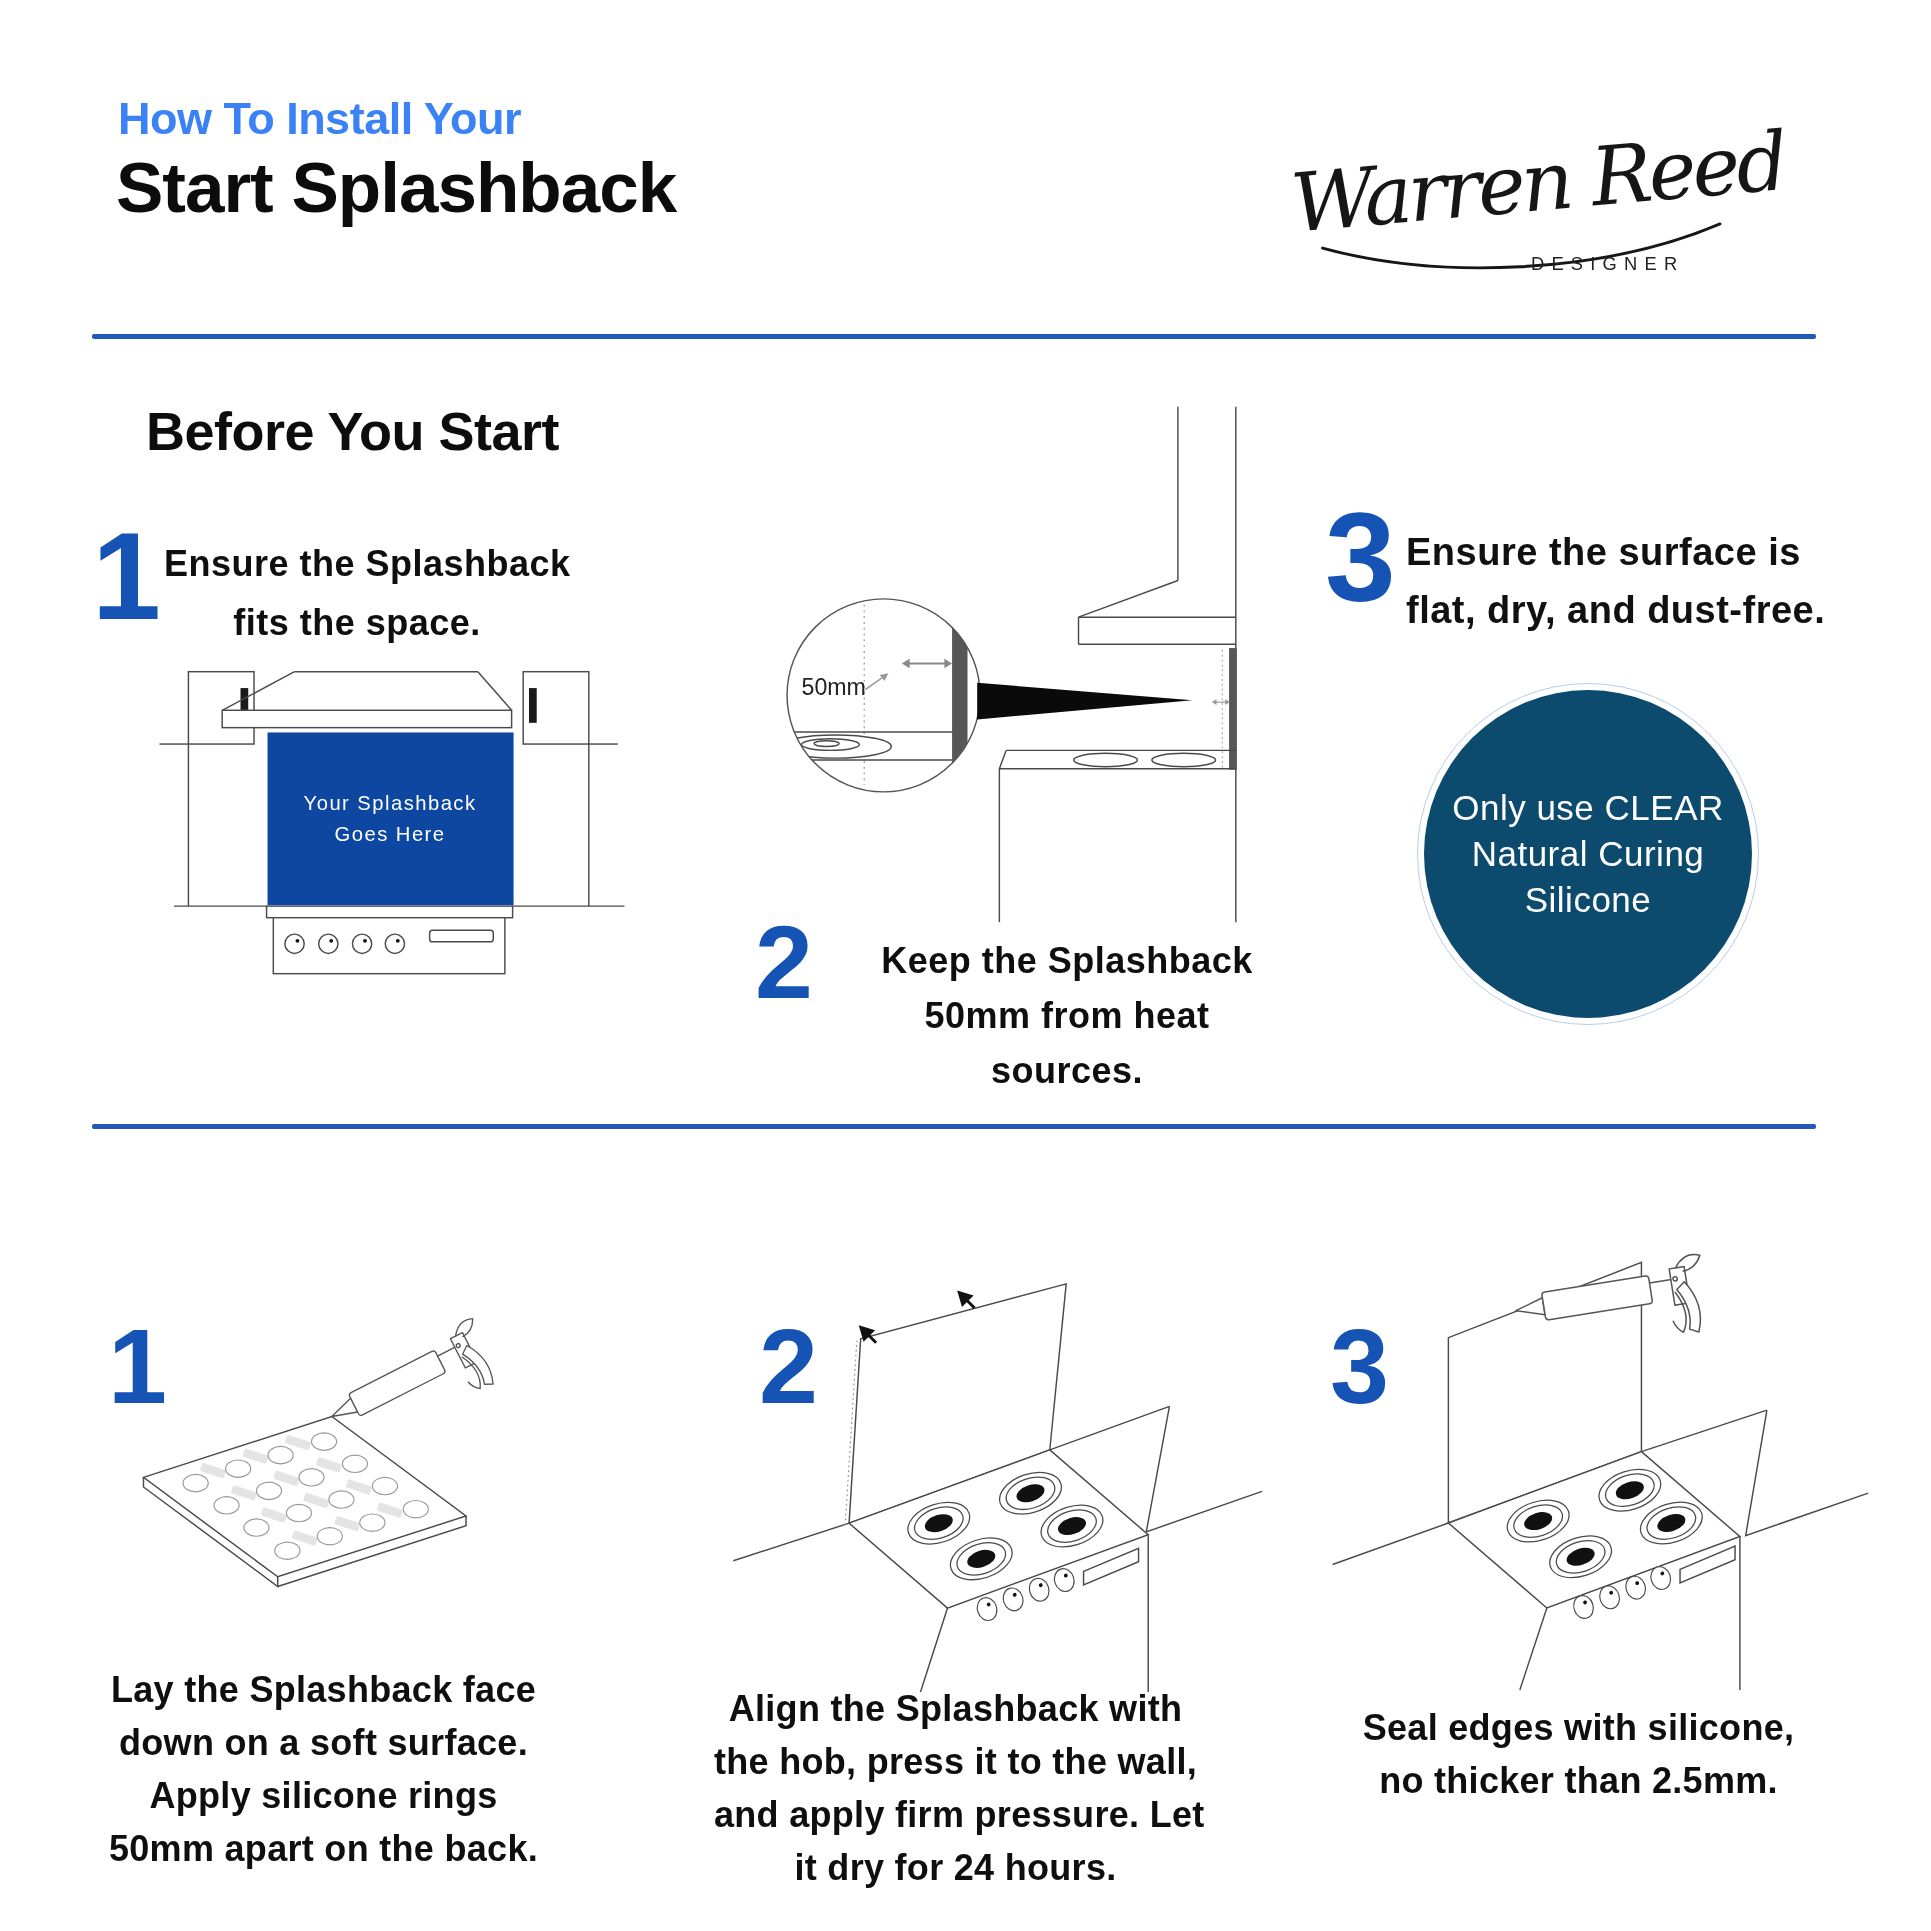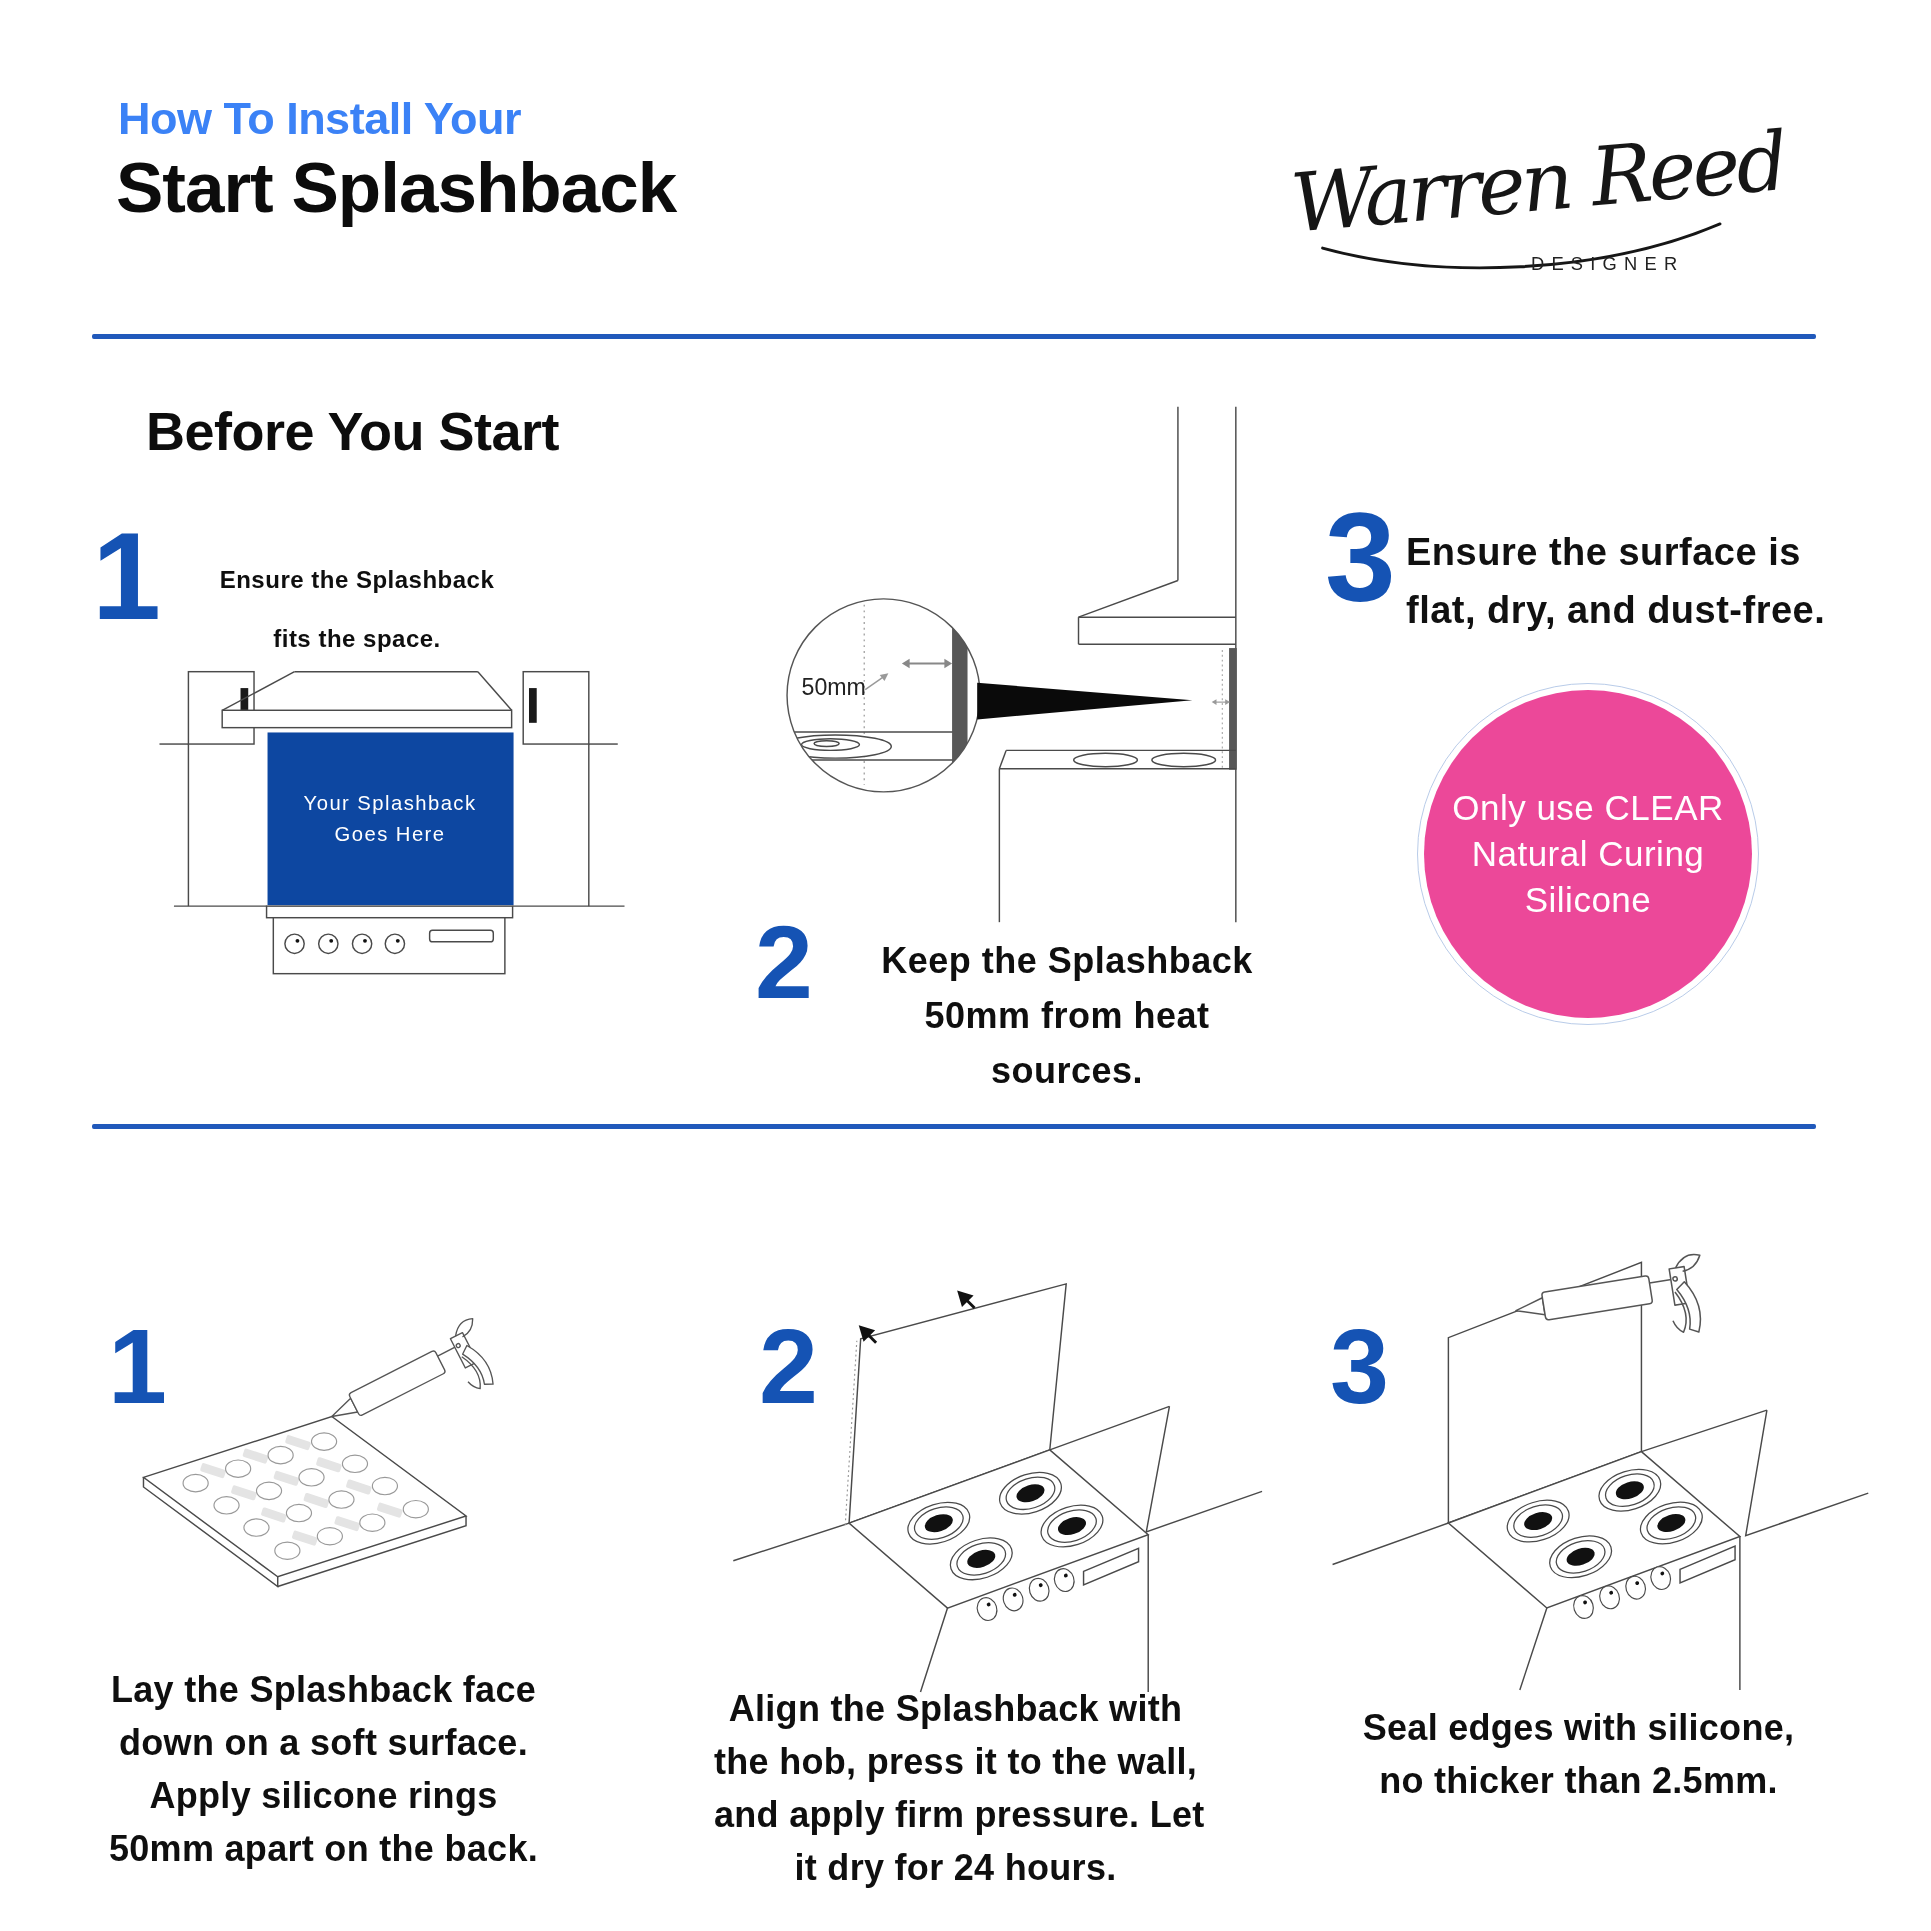--- a/index.html
+++ b/index.html
@@ -8,21 +8,21 @@
   .abs{position:absolute;}
   .title1{left:118px;top:93px;font-size:45px;font-weight:bold;letter-spacing:-0.5px;color:#3b82f6;}
   .title2{left:116px;top:147px;font-size:71px;font-weight:bold;letter-spacing:-1px;color:#0c0c0c;}
   .divider{left:92px;width:1724px;height:4.8px;background:#2159bb;border-radius:1.9px;}
   .sec-h{font-size:54px;font-weight:bold;letter-spacing:-0.5px;color:#0d0d0d;margin-left:28px;}
   .num{font-weight:bold;color:#1553b4;line-height:1;}
   .steptext{font-weight:bold;color:#0f0f0f;text-align:center;letter-spacing:0.5px;}
   .steptext div{white-space:nowrap;}
   .caption{font-weight:bold;color:#0f0f0f;text-align:center;font-size:36px;line-height:53px;letter-spacing:0.3px;}
   .caption div{white-space:nowrap;}
-  .sil-circle{left:1424px;top:690px;width:328px;height:328px;border-radius:50%;background:#ec4899;
+  .sil-circle{left:1424px;top:690px;width:328px;height:328px;border-radius:50%;background:#0c4a6e;
       outline:1.4px solid #b9cce9;outline-offset:6.8px;
       display:flex;flex-direction:column;justify-content:center;align-items:center;
       color:#fff;font-size:35px;line-height:46px;letter-spacing:0.5px;text-align:center;}
   svg{position:absolute;overflow:visible;}
   svg .ln{fill:none;stroke:#4a4a4a;stroke-width:1.5;}
   svg .fw{fill:#fff;stroke:#4a4a4a;stroke-width:1.5;}
 </style>
 </head>
 <body>
 
@@ -62,21 +62,21 @@
     <text x="8" y="138" font-family="'DejaVu Serif',serif" font-style="italic" font-size="84" letter-spacing="-4" fill="#161616" transform="rotate(-5 240 120)">Warren Reed</text>
     <path d="M40,175 C160,208 330,202 452,150" fill="none" stroke="#161616" stroke-width="3" stroke-linecap="round"></path>
     <text x="256" y="198" font-size="19" letter-spacing="7.5" fill="#222" font-family="'Liberation Sans',sans-serif">DESIGNER</text>
   </svg>
 
   <div class="abs divider" style="top:334px"></div>
 
   <div class="abs sec-h" style="left:118px;top:400px">Before You Start</div>
 
   <div class="abs num" style="left:92px;top:514px;font-size:124px">1</div>
-  <div class="abs steptext" style="left:164px;top:550px;width:386px;font-size:24px;line-height:59px">
+  <div class="abs steptext" style="left:164px;top:534px;width:386px;font-size:36px;line-height:59px">
     <div>Ensure the Splashback</div>
     <div>fits the space.</div>
   </div>
 
   <svg style="left:145px;top:657px" width="521" height="396" viewBox="0 0 540 410">
     <g>
       <line class="ln" x1="15" y1="90" x2="45" y2="90"></line>
       <line class="ln" x1="460" y1="90" x2="490" y2="90"></line>
       <rect class="fw" x="45" y="15" width="68" height="75"></rect>
       <rect class="fw" x="392" y="15" width="68" height="75"></rect>

